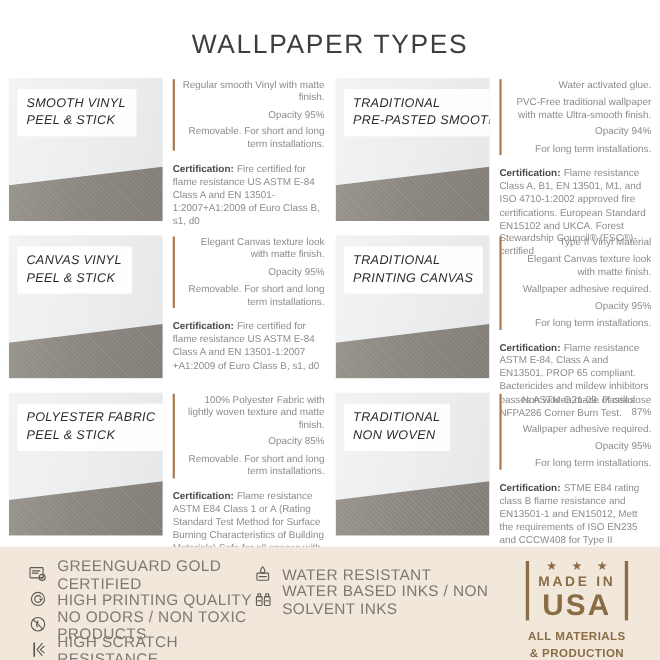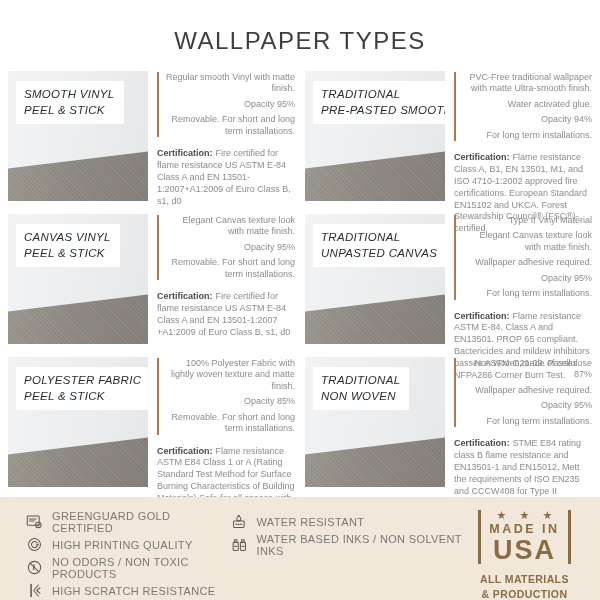--- a/index.html
+++ b/index.html
@@ -55,21 +55,21 @@
     position:absolute;left:0;right:0;bottom:0;height:103px;
     background:var(--footer_bg);
     display:flex;align-items:flex-start;padding:13px 14px 0 26px;
   }
   .f-col{display:flex;flex-direction:column;}
   .f-col-left{width:206px;}
   .f-col-mid{width:234px;}
   .feature{display:flex;align-items:center;gap:9px;height:23px;}
   .f-icon{width:17px;height:17px;flex:0 0 17px;display:flex;align-items:center;justify-content:center;}
   .f-icon svg{width:17px;height:17px;stroke:#5c5a55;fill:none;stroke-width:1.2;stroke-linecap:round;stroke-linejoin:round;}
-  .f-label{font-size:11px;letter-spacing:.35px;color:#7b7974;}
+  .f-label{font-size:14px;letter-spacing:.35px;color:#7b7974;}
   .badge{
     margin-left:auto;margin-top:0;width:124px;display:flex;flex-direction:column;
     align-items:center;color:var(--badge_brown);
   }
   .badge-main{display:flex;align-items:stretch;gap:6px;}
   .badge-bar{width:3px;background:var(--badge_brown);}
   .badge-center{text-align:center;padding:0 2px;}
   .badge-stars{font-size:11px;letter-spacing:5px;line-height:1;padding-left:5px;}
   .badge-madein{font-size:12.5px;font-weight:700;letter-spacing:2.5px;margin-top:2px;line-height:1.1;}
   .badge-usa{font-size:27px;font-weight:800;letter-spacing:2px;line-height:1;}
@@ -105,22 +105,22 @@
   <div class="section">
     <div class="photo">
       <div class="concrete"></div>
       <div class="photo-label">
         <span>TRADITIONAL</span>
         <span>PRE-PASTED SMOOTH</span>
       </div>
     </div>
     <div class="text">
       <div class="desc">
+        <p>Water activated glue.</p>
         <p>PVC-Free traditional wallpaper with matte Ultra-smooth finish.</p>
-        <p>Water activated glue.</p>
         <p>Opacity 94%</p>
         <p>For long term installations.</p>
       </div>
       <div class="cert">
         <b>Certification:</b><span>Flame resistance Class A, B1, EN 13501, M1, and ISO 4710-1:2002 approved fire certifications. European Standard EN15102 and UKCA. Forest Stewardship Council® (FSC®)-certified</span>
       </div>
     </div>
   </div>
 
   <div class="section">
@@ -141,21 +141,21 @@
         <b>Certification:</b><span>Fire certified for flame resistance US ASTM E-84 Class A and EN 13501-1:2007 +A1:2009 of Euro Class B, s1, d0</span>
       </div>
     </div>
   </div>
 
   <div class="section">
     <div class="photo">
       <div class="concrete"></div>
       <div class="photo-label">
         <span>TRADITIONAL</span>
-        <span>UNPASTED CANVAS</span>
+        <span>PRINTING CANVAS</span>
       </div>
     </div>
     <div class="text">
       <div class="desc">
         <p>Type II Vinyl Material</p>
         <p>Elegant Canvas texture look with matte finish.</p>
         <p>Wallpaper adhesive required.</p>
         <p>Opacity 95%</p>
         <p>For long term installations.</p>
       </div>

